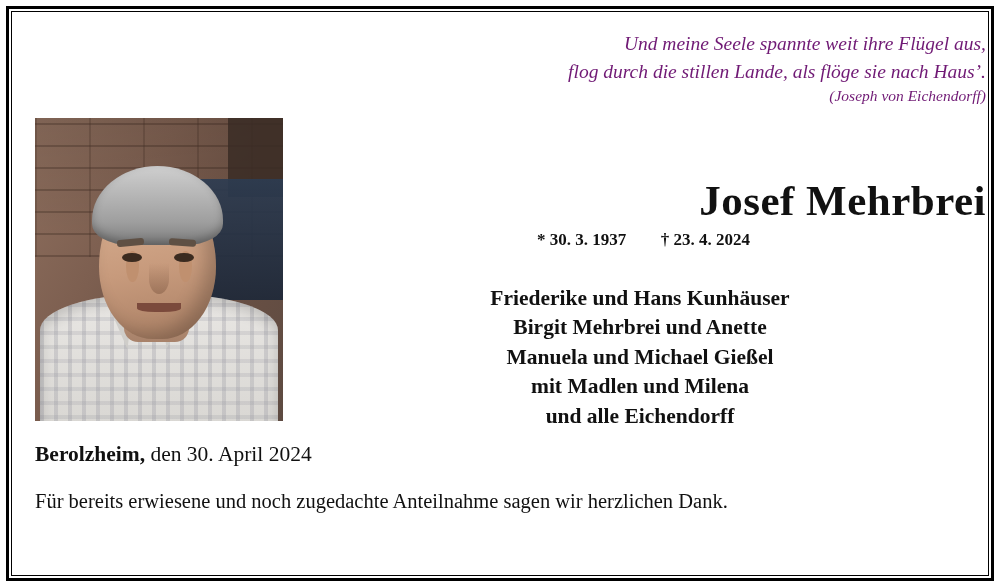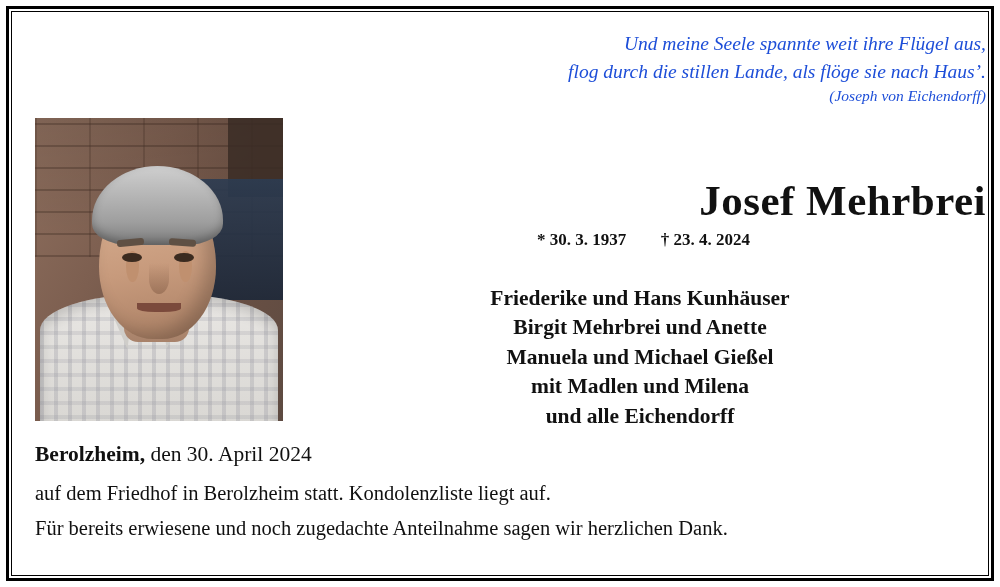--- a/index.html
+++ b/index.html
@@ -55,21 +55,21 @@
   
   .verse {
     position: absolute;
     left: 470px;
     top: 14px;
     width: 500px;
     text-align: right;
     font-style: italic;
     font-size: 19.5px;
     line-height: 1.42;
-    color: #1d4ed8;
+    color: #701a75;
   }
   .verse-line { white-space: nowrap; }
   .verse-attrib {
     font-size: 15.5px;
     font-style: italic;
     text-align: right;
   }
 
   
   .photo-wrap {
@@ -342,18 +342,17 @@
       <div>Manuela und Michael Gießel</div>
       <div>mit Madlen und Milena</div>
       <div>und alle Eichendorff</div>
     </div>
 
     <div class="place-line">
       <b>Berolzheim,</b><span> den 30. April 2024</span>
     </div>
 
     <div class="closing">
-      <p>auf dem Friedhof in Berolzheim statt. Kondolenzliste liegt auf.</p>
       <p class="gap">Für bereits erwiesene und noch zugedachte Anteilnahme sagen wir herzlichen Dank.</p>
     </div>
 
   </div>
 </div>
 
 </body></html>

